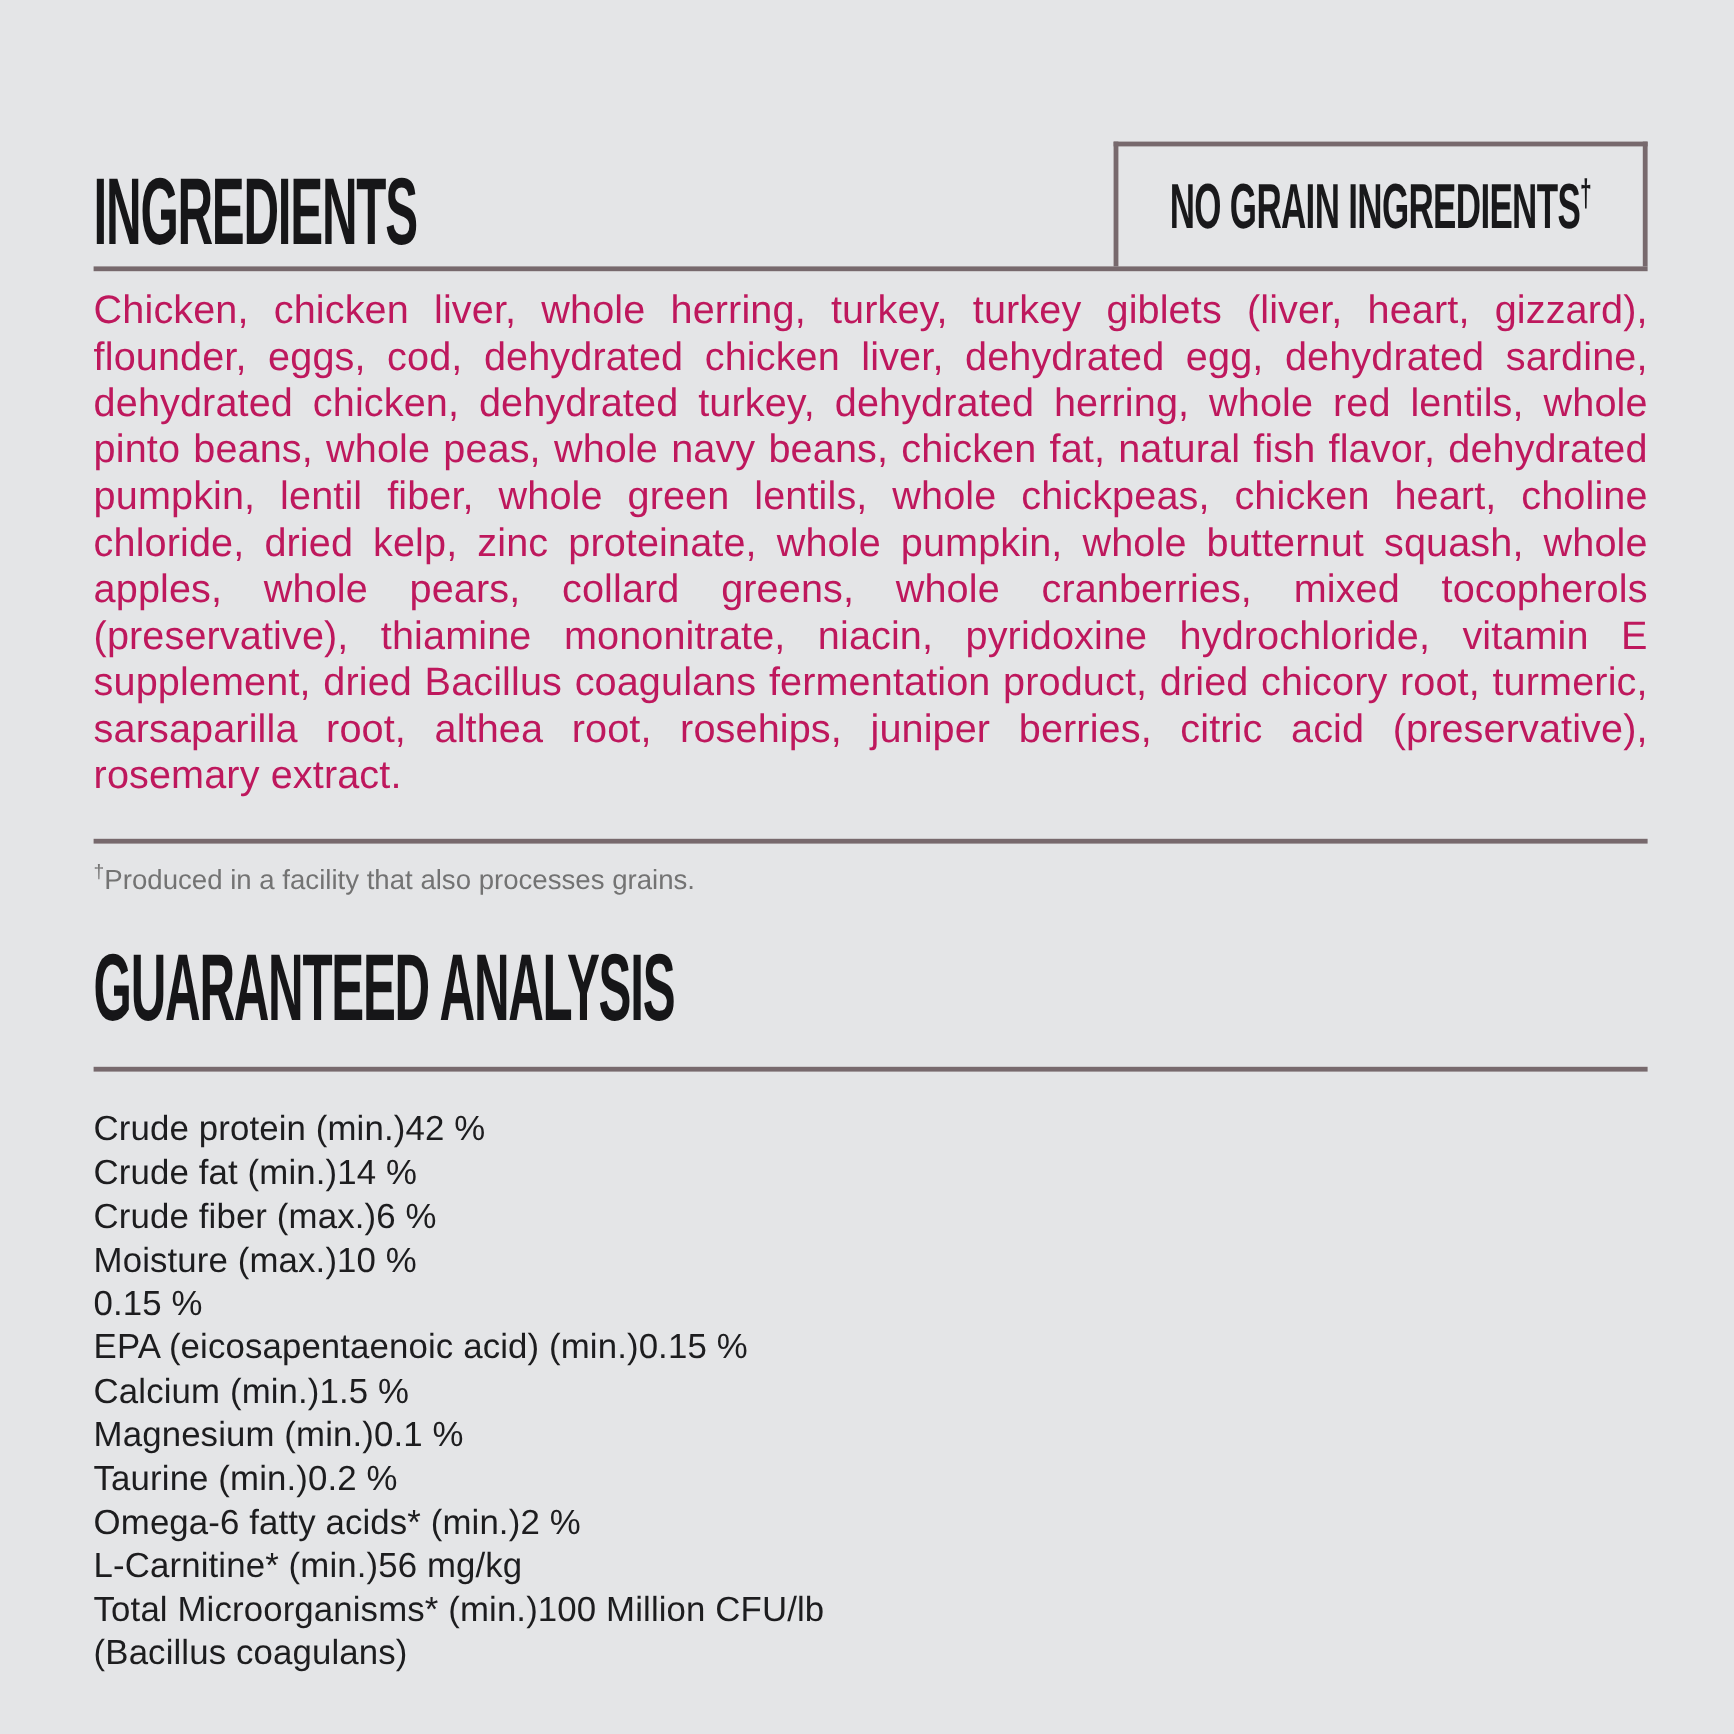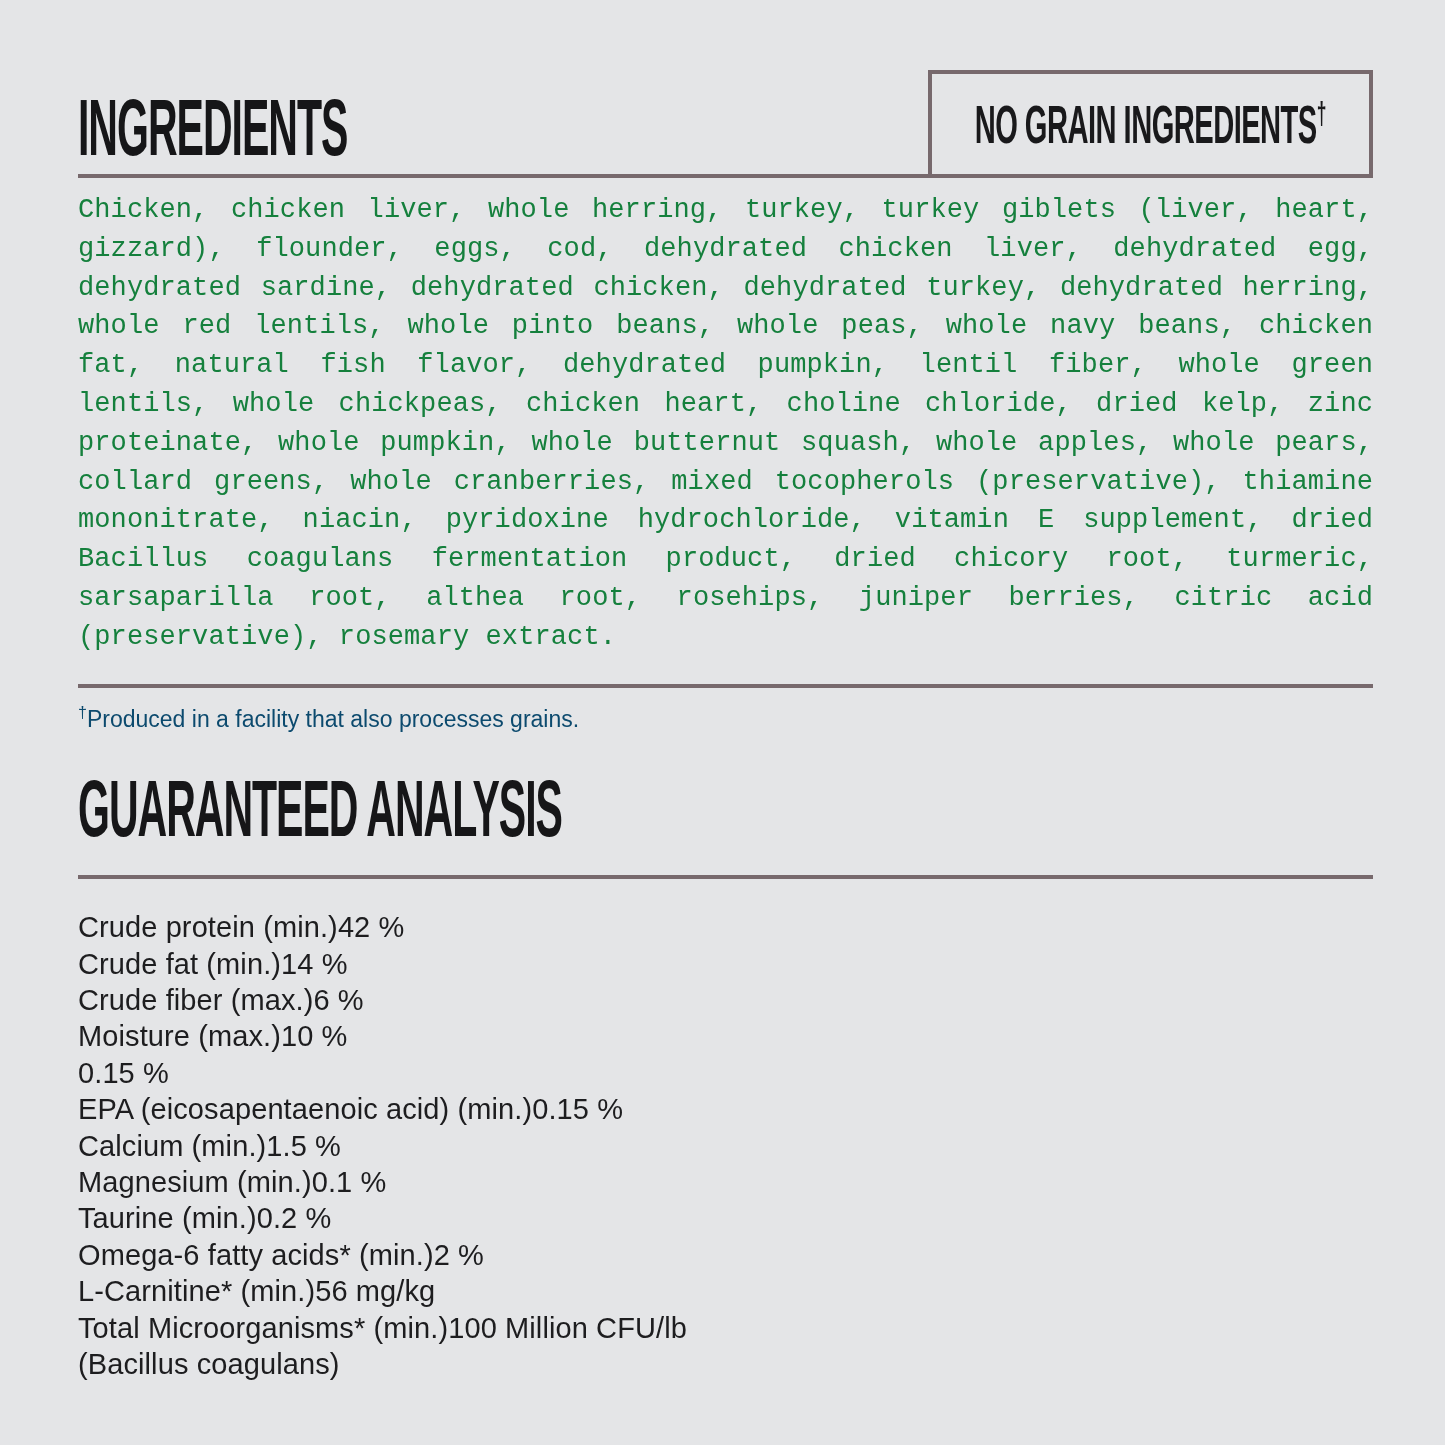--- a/index.html
+++ b/index.html
@@ -20,20 +20,21 @@
     height: 1445px;
     box-sizing: border-box;
     padding: 0 72px 0 78px;
   }
 
   
   .ing-header {
     position: relative;
     height: 174px;
     border-bottom: 4px solid #77696d;
+    margin-top: 48px;
   }
   .display-heading {
     margin: 0;
     position: absolute;
     left: 0;
     bottom: 16px;
     font-size: 79px;
     line-height: 60px;
     font-weight: 700;
     letter-spacing: -2px;
@@ -66,37 +67,36 @@
   }
   .badge-text sup {
     font-size: 60%;
     vertical-align: super;
     font-weight: 700;
   }
 
   
   .ing-body {
     margin-top: 13px;
-    font-size: 27px;
+    font-size: 33px;
     line-height: 38.8px;
     text-align: justify;
-    color: #15803d;
+    color: #be185d;
     letter-spacing: 0.1px;
-    font-family: Liberation Mono, monospace;
   }
   .rule {
     border: none;
     border-top: 4px solid #77696d;
     margin: 14px 0 0 0;
   }
   .footnote {
     margin-top: 9px;
     font-size: 23px;
     line-height: 30px;
-    color: #0c4a6e;
+    color: #737373;
   }
   .footnote sup {
     font-size: 70%;
     vertical-align: super;
   }
 
   
   .ga-header {
     margin-top: 46px;
     border-bottom: 4px solid #77696d;

